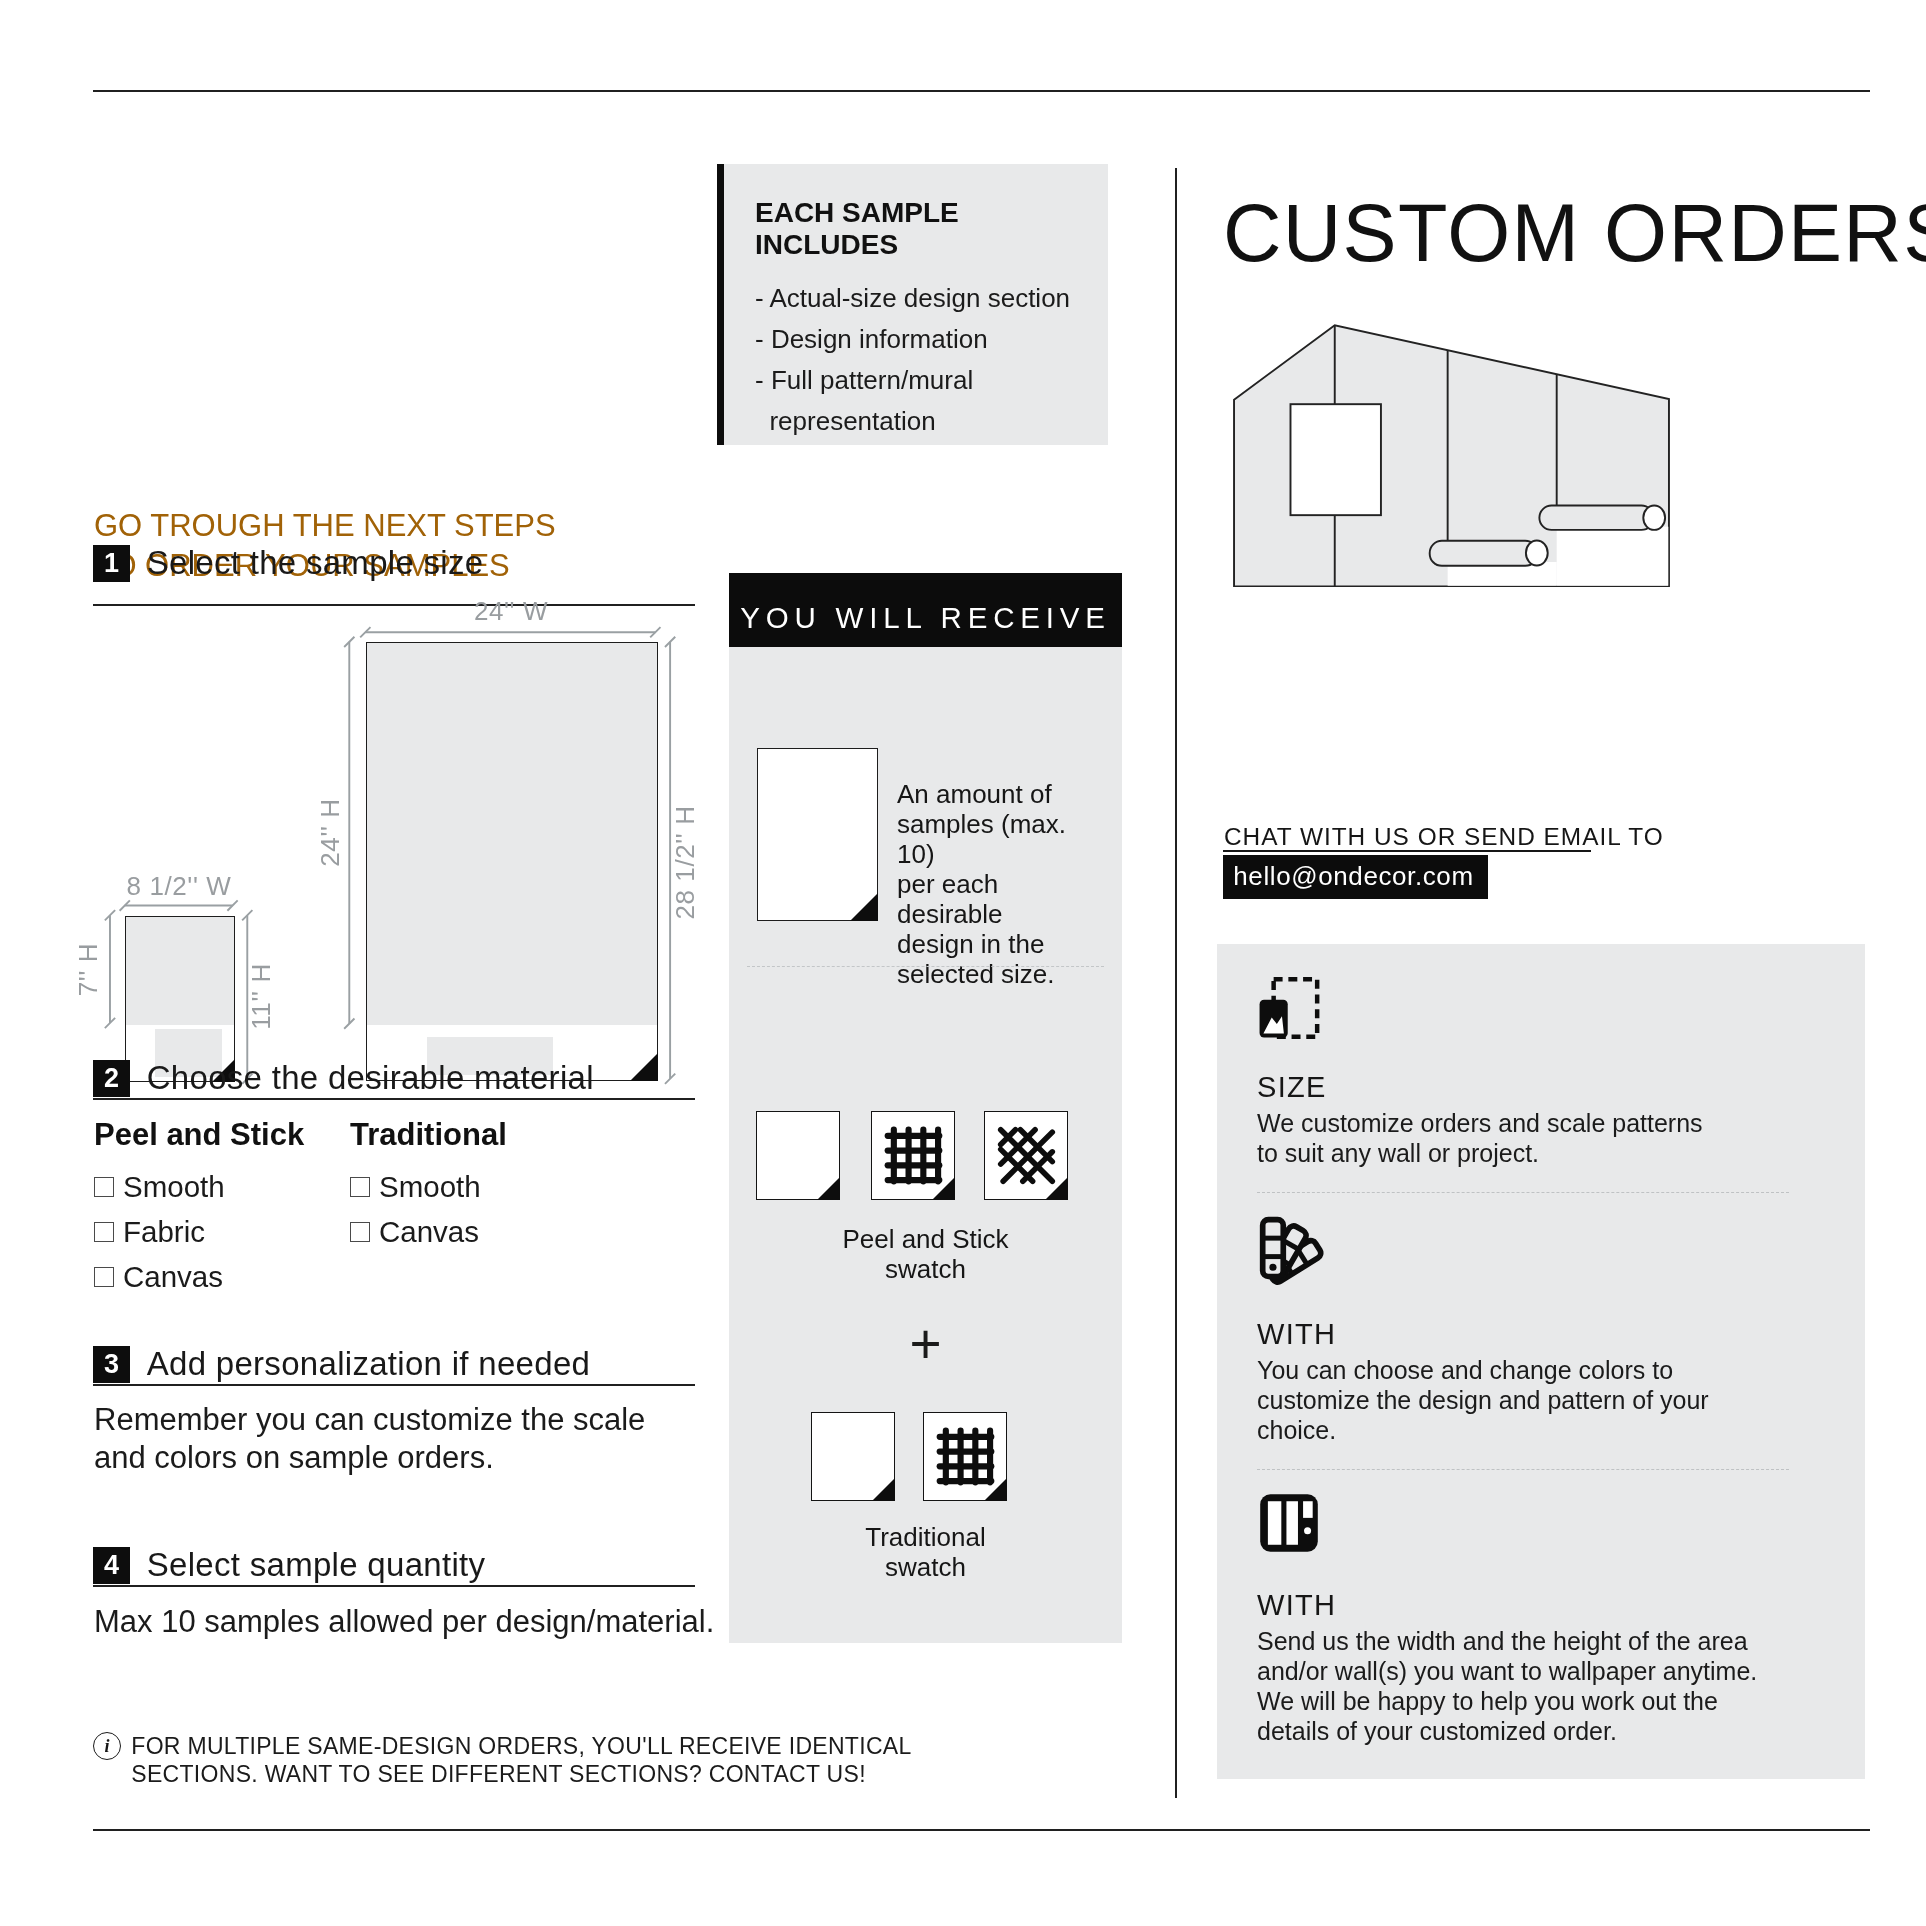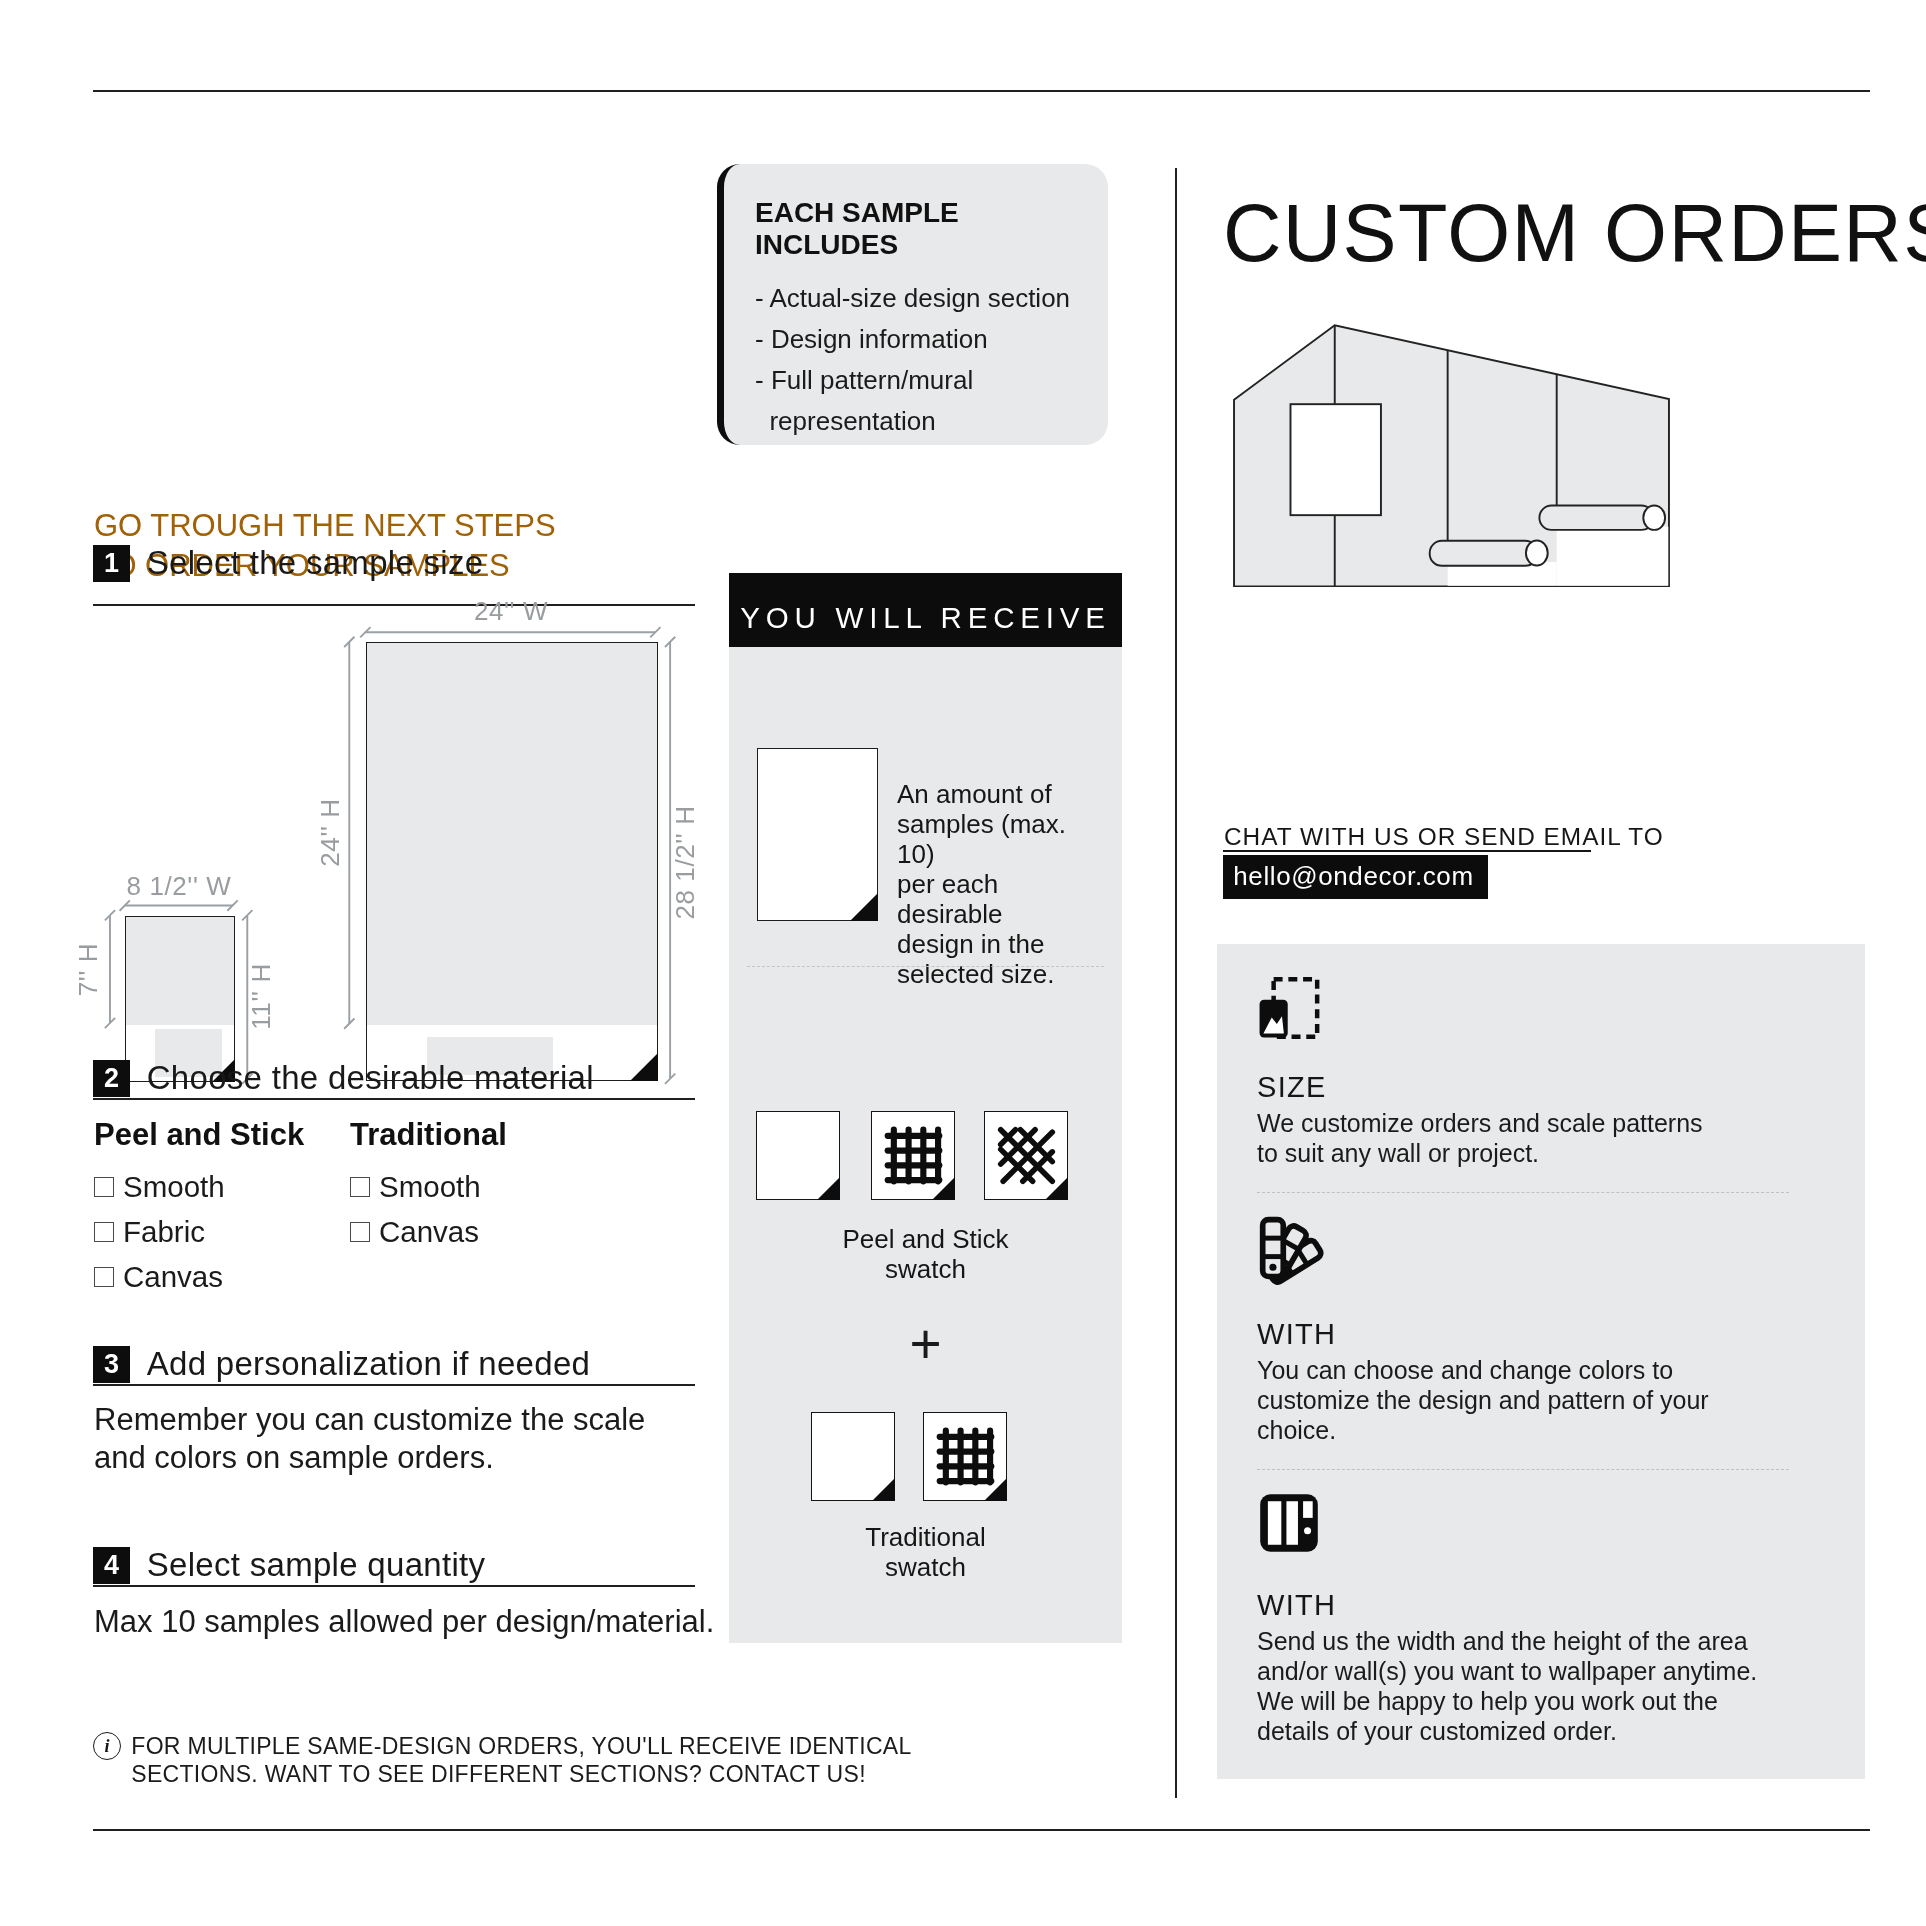--- a/index.html
+++ b/index.html
@@ -22,21 +22,21 @@
   .corner{position:absolute;right:-0.6px;bottom:-0.6px;width:0;height:0;
           border-left:28px solid transparent;border-bottom:28px solid #0d0d0d;}
   .corner.sm{border-left-width:23px;border-bottom-width:23px;}
   .mat-title{font-size:31px;font-weight:700;color:#111;margin-bottom:16.7px;white-space:nowrap;}
   .mat-row{display:flex;align-items:center;gap:9px;margin-bottom:11px;text-align:right;}
   .cb{width:18px;height:18px;border:1.6px solid #4a4a4a;background:#fff;flex:0 0 auto;}
   .mat-label{font-size:29.5px;color:#1b1b1b;}
   .body-txt{font-size:31px;line-height:38px;color:#1b1b1b;}
   .includes-box{position:absolute;left:717px;top:164px;width:391px;height:281px;
                 background:#e8e9ea;border-left:7px solid #0d0d0d;box-sizing:border-box;
-                padding:33px 0 0 31px;border-radius:23px;}
+                padding:33px 0 0 31px;}
   .includes-title{font-size:28px;font-weight:700;color:#111;margin-bottom:16.7px;}
   .includes-items{font-size:26px;line-height:41px;color:#1b1b1b;}
   .receive-bar{position:absolute;left:729px;top:573px;width:393px;height:90px;background:#0c0c0c;
                color:#fff;display:flex;align-items:center;justify-content:center;
                font-size:29.5px;letter-spacing:5.8px;white-space:nowrap;}
   .receive-panel{position:absolute;left:729px;top:647px;width:393px;height:996px;background:#e8e9ea;}
   .paper{position:absolute;background:#fff;border:1.9px solid #1d1d1d;}
   .dashed{position:absolute;border-top:1.3px dashed #c3c6c8;}
   .center-txt{left:0;width:100%;text-align:center;}
   .swatch{position:absolute;width:82px;height:87px;background:#fff;border:1.9px solid #141414;

